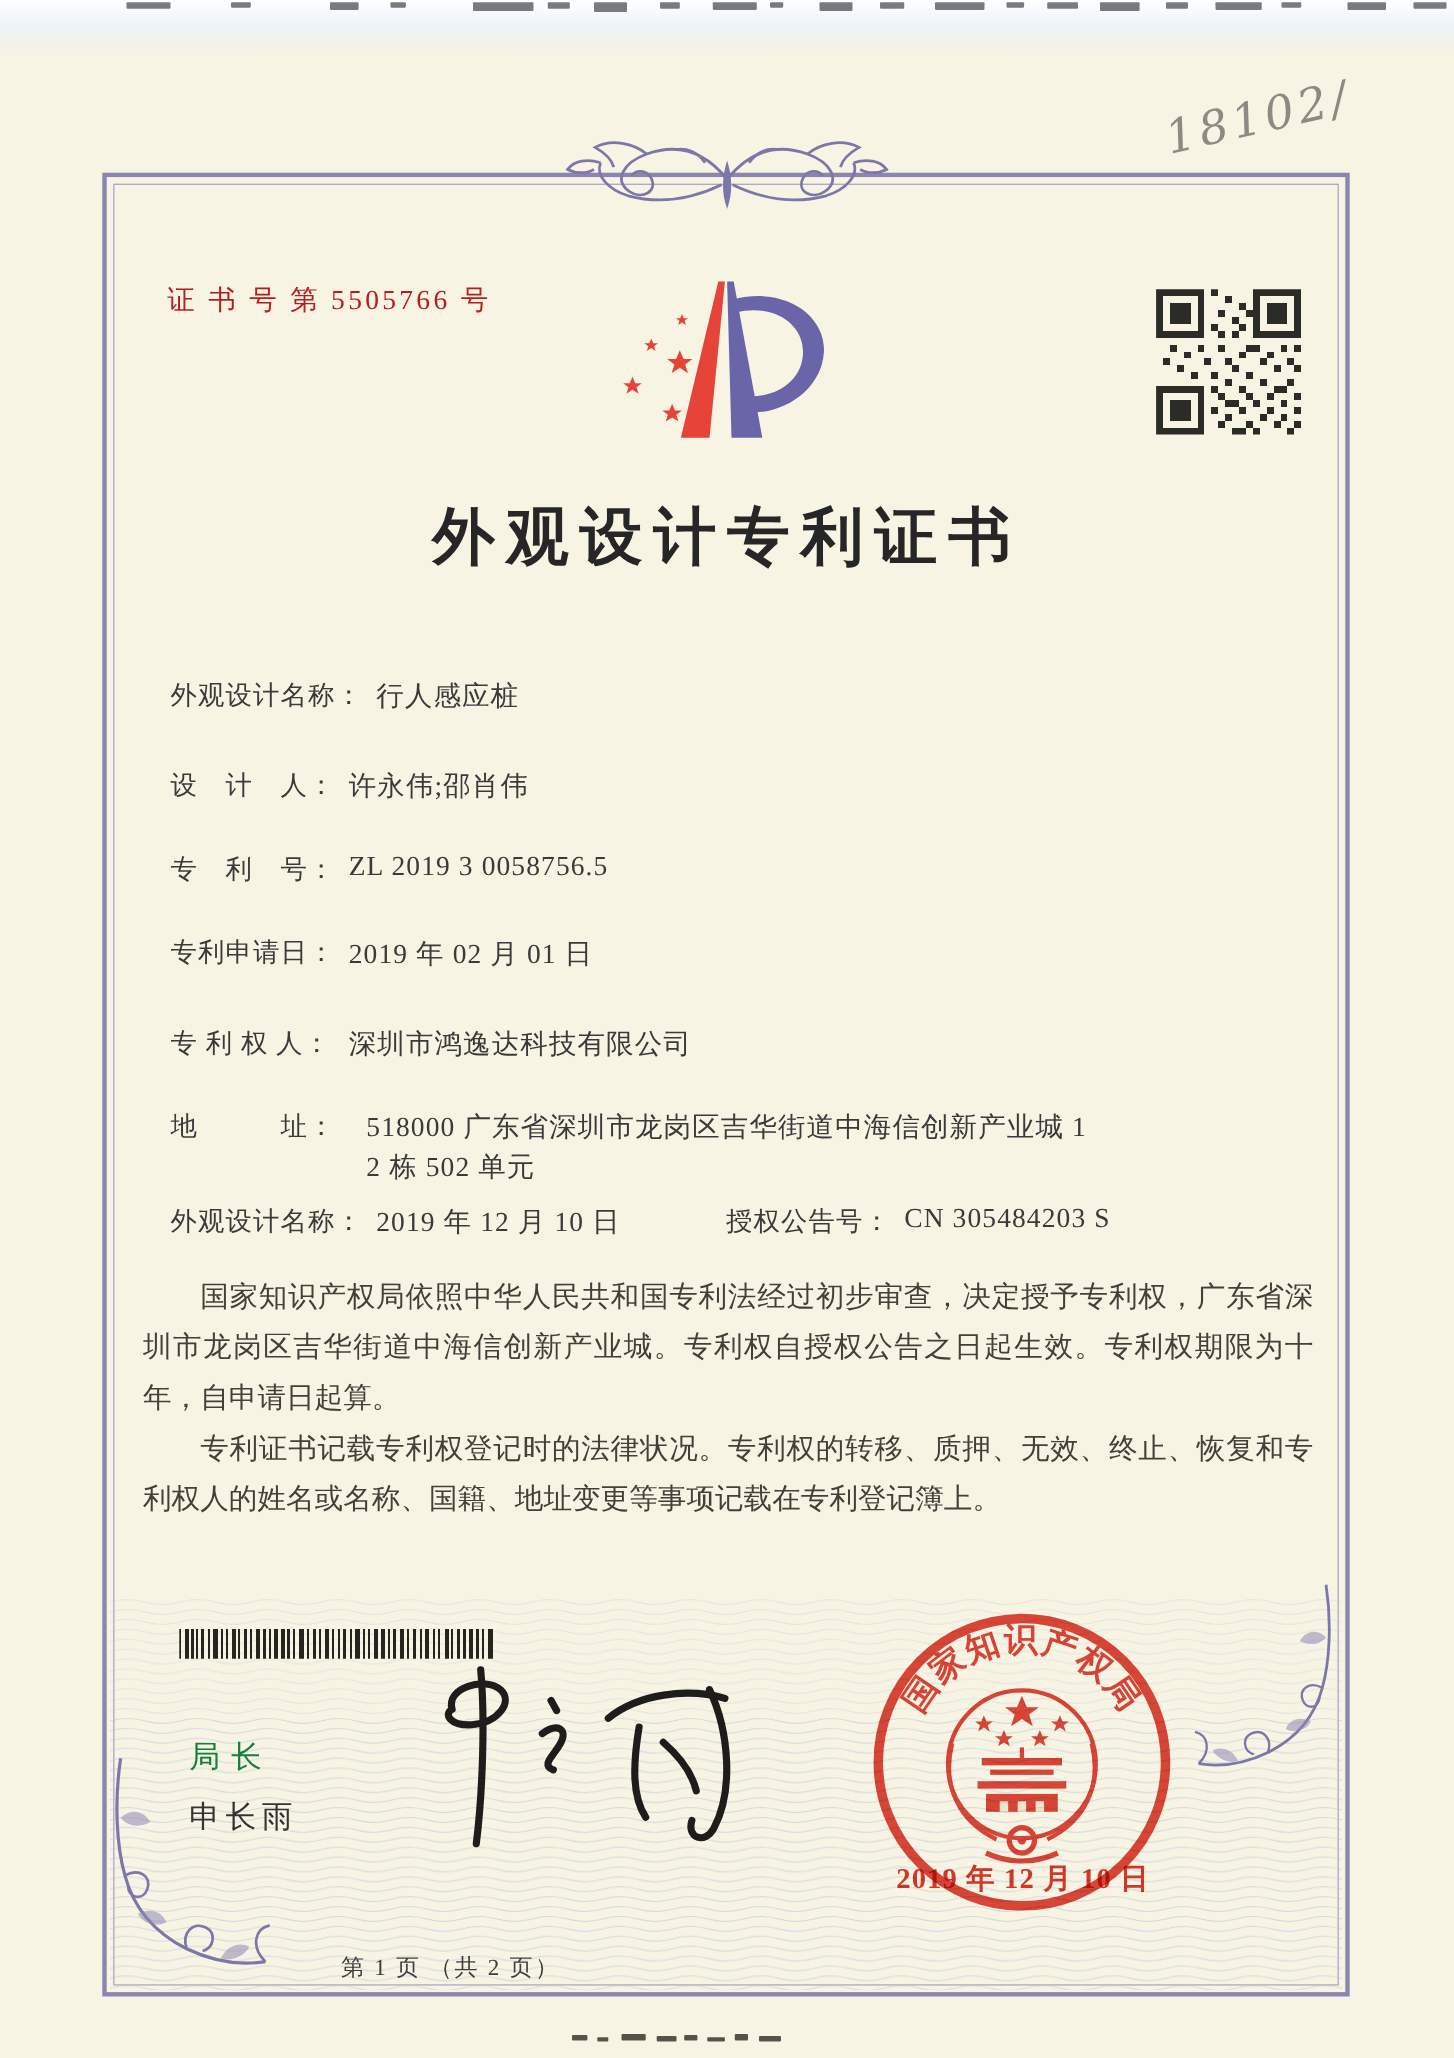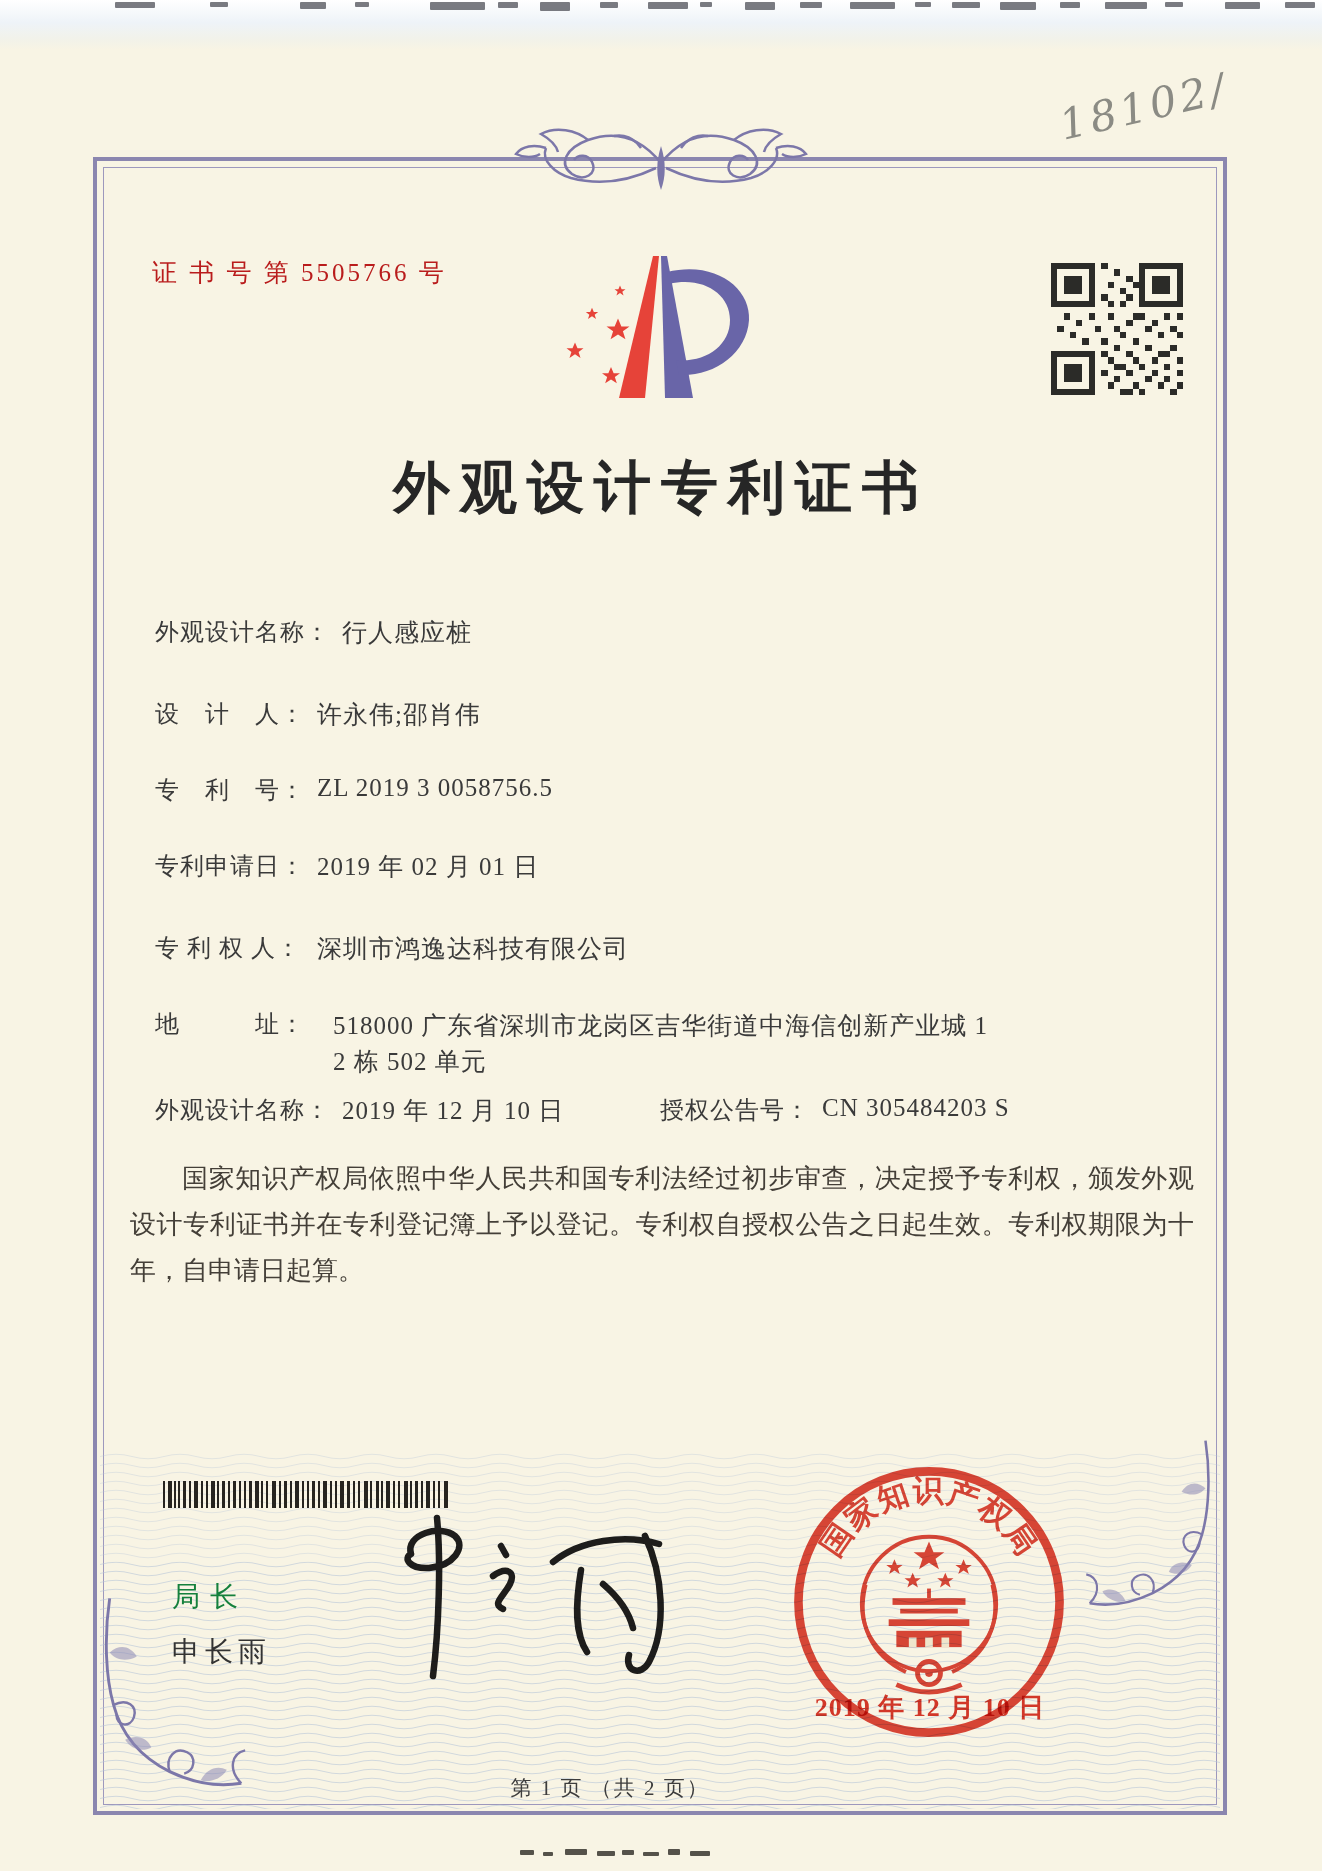--- a/index.html
+++ b/index.html
@@ -33,21 +33,21 @@
 
   .paras{left:130px;top:1156px;width:1064px;color:#443f38;}
   .paras p{margin:0;font-size:26px;line-height:46px;text-align:justify;text-indent:2em;}
 
   .commissioner-title{left:172px;top:1578px;font-size:28px;letter-spacing:10px;color:#15803d;}
   .commissioner-name{left:172px;top:1633px;font-size:28px;letter-spacing:5px;color:#333;}
 
   .seal-date{left:795px;top:1690px;width:270px;text-align:center;font-size:26px;color:#d8392c;
      letter-spacing:1px;font-weight:bold;mix-blend-mode:multiply;white-space:nowrap;}
 
-  .footer{left:310px;top:1774px;width:600px;text-align:center;font-size:21px;letter-spacing:2px;color:#3d3d3d;}
+  .footer{left:310px;top:1774px;width:600px;text-align:left;font-size:21px;letter-spacing:2px;color:#3d3d3d;}
 
   .cut-mark{position:absolute;background:#55524a;border-radius:1px;}
 
   svg{display:block;}
   .blend{mix-blend-mode:multiply;}
 </style>
 </head>
 <body>
 
 <div class="page">
@@ -172,21 +172,22 @@
     <span class="flabel">地　　　址：</span><span class="addr-val"><span style="display:block">518000 广东省深圳市龙岗区吉华街道中海信创新产业城 1</span><span style="display:block">2 栋 502 单元</span></span>
   </div>
   <div class="abs frow" style="top:1094px">
     <span class="flabel">外观设计名称：</span><span class="fvalue">2019 年 12 月 10 日</span>
     <span class="grant-group2">
       <span class="flabel">授权公告号：</span><span class="fvalue">CN 305484203 S</span>
     </span>
   </div>
 
   <div class="abs paras">
-    <p>国家知识产权局依照中华人民共和国专利法经过初步审查，决定授予专利权，颁发外观设计专利证书并在专利登记簿上予以登记。专利权自授权公告之日起生效。专利权期限为十年，自申请日起算。</p>
+    <p>国家知识产权局依照中华人民共和国专利法经过初步审查，决定授予专利权，广东省深圳市龙岗区吉华街道中海信创新产业城。专利权自授权公告之日起生效。专利权期限为十年，自申请日起算。</p>
+    <p>专利证书记载专利权登记时的法律状况。专利权的转移、质押、无效、终止、恢复和专利权人的姓名或名称、国籍、地址变更等事项记载在专利登记簿上。</p>
   </div>
 
   <svg class="abs" style="left:163px;top:1481px" width="288" height="27" viewBox="0 0 290 27" shape-rendering="crispEdges">
     <g fill="#26241f">
       <path d="M0 0h2v27H0z M5 0h4v27H5z M11 0h2v27h-2z M15 0h2v27h-2z M20 0h3v27h-3z M26 0h2v27h-2z M31 0h4v27h-4z M38 0h2v27h-2z M43 0h2v27h-2z M48 0h4v27h-4z M54 0h2v27h-2z M59 0h3v27h-3z M65 0h2v27h-2z M70 0h4v27h-4z M77 0h2v27h-2z M82 0h2v27h-2z M87 0h3v27h-3z M93 0h4v27h-4z M99 0h2v27h-2z M104 0h2v27h-2z M110 0h4v27h-4z M117 0h2v27h-2z M122 0h3v27h-3z M128 0h2v27h-2z M133 0h4v27h-4z M140 0h2v27h-2z M145 0h2v27h-2z M150 0h3v27h-3z M156 0h2v27h-2z M161 0h4v27h-4z M168 0h2v27h-2z M173 0h2v27h-2z M178 0h4v27h-4z M185 0h3v27h-3z M191 0h2v27h-2z M196 0h2v27h-2z M202 0h4v27h-4z M208 0h2v27h-2z M214 0h3v27h-3z M220 0h2v27h-2z M225 0h4v27h-4z M232 0h2v27h-2z M237 0h2v27h-2z M243 0h4v27h-4z M249 0h2v27h-2z M254 0h3v27h-3z M260 0h2v27h-2z M265 0h4v27h-4z M272 0h2v27h-2z M277 0h2v27h-2z M283 0h4v27h-4z"></path>
     </g>
   </svg>
 
   <div class="abs commissioner-title">局长</div>
   <div class="abs commissioner-name">申长雨</div>

